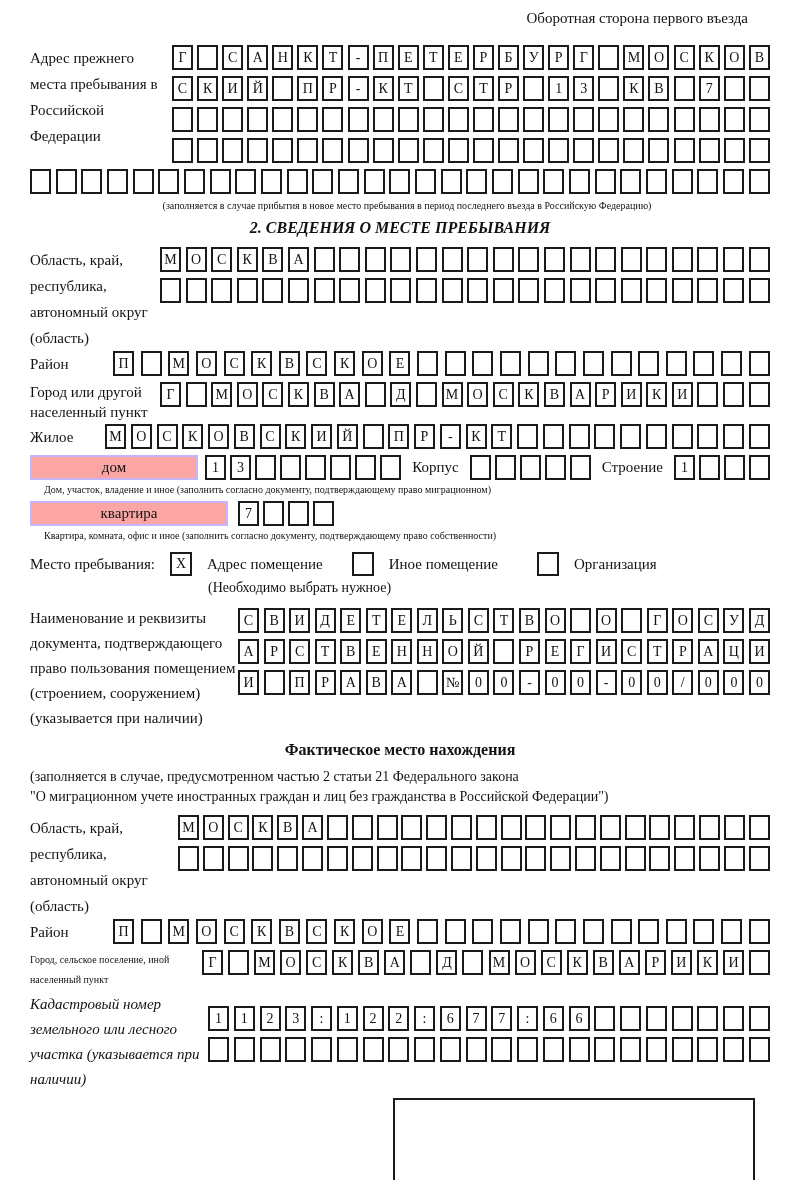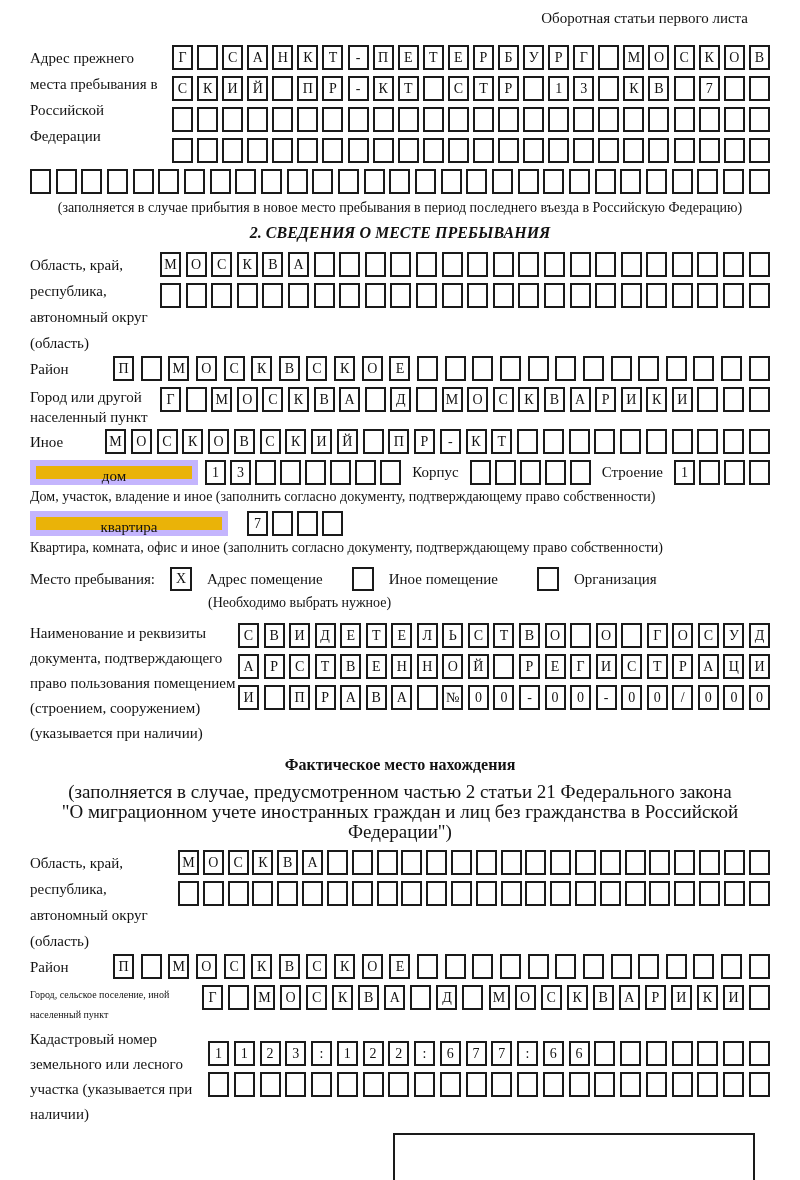--- a/index.html
+++ b/index.html
@@ -20,54 +20,54 @@
   .boxrow{display:flex;justify-content:space-between;margin-bottom:6px;height:25px;}
   .cell{
     box-sizing:border-box;flex:0 0 21px;width:21px;height:25px;
     border:2px solid #1a1a1a;text-align:center;
     font-size:14px;line-height:21px;background:#fff;
   }
   .cellgroup{display:flex;gap:4px;height:25px;}
   .cellgroup .cell{flex:0 0 21px;}
 
   .fullrow{margin-top:0;}
-  .caption{font-size:14px;margin:2px 0 6px 0;}
+  .caption{font-size:10px;margin:2px 0 6px 14px;}
   .caption.center{text-align:center;}
   .section-title{text-align:center;font-weight:bold;font-size:16px;margin:8px 0 10px 0;font-style:italic;}
 
   
   .house-line{display:flex;align-items:center;justify-content:space-between;height:25px;margin-bottom:4px;}
-  .widebox{box-sizing:border-box;border:6px solid #c4b5fd;height:25px;text-align:center;font-size:15px;line-height:21px;background:#eab308;}
+  .widebox{box-sizing:border-box;border:2px solid #c4b5fd;height:25px;text-align:center;font-size:15px;line-height:21px;background:#fca5a5;}
   .widebox.house{width:168px;}
   .widebox.apt{width:198px;}
   .inline-label{font-size:15px;white-space:nowrap;padding:0 4px;}
-  .apt-line{display:flex;align-items:center;height:25px;margin-bottom:4px;gap:19px;}
+  .apt-line{display:flex;align-items:center;height:25px;margin-bottom:4px;gap:10px;}
 
   
   .residence-line{display:flex;align-items:center;gap:15px;height:26px;margin-top:10px;font-size:15px;}
   .checkbox{box-sizing:border-box;width:22px;height:24px;border:2px solid #1a1a1a;text-align:center;font-size:14px;line-height:20px;background:#fff;}
   .residence-note{font-size:14px;margin:3px 0 10px 178px;}
 
   
   .sub-title{text-align:center;font-weight:bold;font-size:16px;margin:10px 0 8px 0;}
-  .center-note{text-align:center;font-size:19px;line-height:20px;margin-bottom:8px;}
+  .center-note{text-align:left;font-size:14px;line-height:20px;margin-bottom:8px;}
 
   
   .stamp-wrap{margin-left:363px;margin-top:6px;}
   .stamp-box{box-sizing:border-box;width:362px;height:176px;border:2px solid #1a1a1a;background:#fff;}
 
   .mt2{margin-top:2px;}
   .doc-rows{padding-top:2px;}
 </style>
 </head>
 <body>
 
 <div class="page">
 
-  <div class="header-note">Оборотная статьи первого листа</div>
+  <div class="header-note">Оборотная сторона первого въезда</div>
 
   <div class="frow">
     <div class="rowlabel" style="width:142px;">Адрес прежнего места пребывания в Российской Федерации</div>
     <div class="rows">
       <div class="boxrow">
           <span class="cell">Г</span>
           <span class="cell"></span>
           <span class="cell">С</span>
           <span class="cell">А</span>
           <span class="cell">Н</span>
@@ -322,21 +322,21 @@
           <span class="cell">К</span>
           <span class="cell">И</span>
           <span class="cell"></span>
           <span class="cell"></span>
           <span class="cell"></span>
         </div>
       </div>
   </div>
 
   <div class="frow mt2">
-    <div class="rowlabel" style="width:75px;">Иное</div>
+    <div class="rowlabel" style="width:75px;">Жилое</div>
     <div class="rows">
         <div class="boxrow">
           <span class="cell">М</span>
           <span class="cell">О</span>
           <span class="cell">С</span>
           <span class="cell">К</span>
           <span class="cell">О</span>
           <span class="cell">В</span>
           <span class="cell">С</span>
           <span class="cell">К</span>
@@ -383,21 +383,21 @@
         <span class="cell"></span>
       </div>
     <div class="inline-label">Строение</div>
     <div class="cellgroup">
         <span class="cell">1</span>
         <span class="cell"></span>
         <span class="cell"></span>
         <span class="cell"></span>
       </div>
   </div>
-  <div class="caption">Дом, участок, владение и иное (заполнить согласно документу, подтверждающему право собственности)</div>
+  <div class="caption">Дом, участок, владение и иное (заполнить согласно документу, подтверждающему право миграционном)</div>
 
   <div class="apt-line">
     <div class="widebox apt">квартира</div>
     <div class="cellgroup">
         <span class="cell">7</span>
         <span class="cell"></span>
         <span class="cell"></span>
         <span class="cell"></span>
       </div>
   </div>
@@ -609,21 +609,21 @@
           <span class="cell">Р</span>
           <span class="cell">И</span>
           <span class="cell">К</span>
           <span class="cell">И</span>
           <span class="cell"></span>
         </div>
       </div>
   </div>
 
   <div class="frow mt2">
-    <div class="rowlabel" style="width:178px;line-height:25px;">Кадастровый номер земельного или лесного участка (указывается при наличии)</div>
+    <div class="rowlabel" style="width:178px;line-height:25px;font-style:italic;">Кадастровый номер земельного или лесного участка (указывается при наличии)</div>
     <div class="rows" style="padding-top:14px;">
       <div class="boxrow">
           <span class="cell">1</span>
           <span class="cell">1</span>
           <span class="cell">2</span>
           <span class="cell">3</span>
           <span class="cell">:</span>
           <span class="cell">1</span>
           <span class="cell">2</span>
           <span class="cell">2</span>

